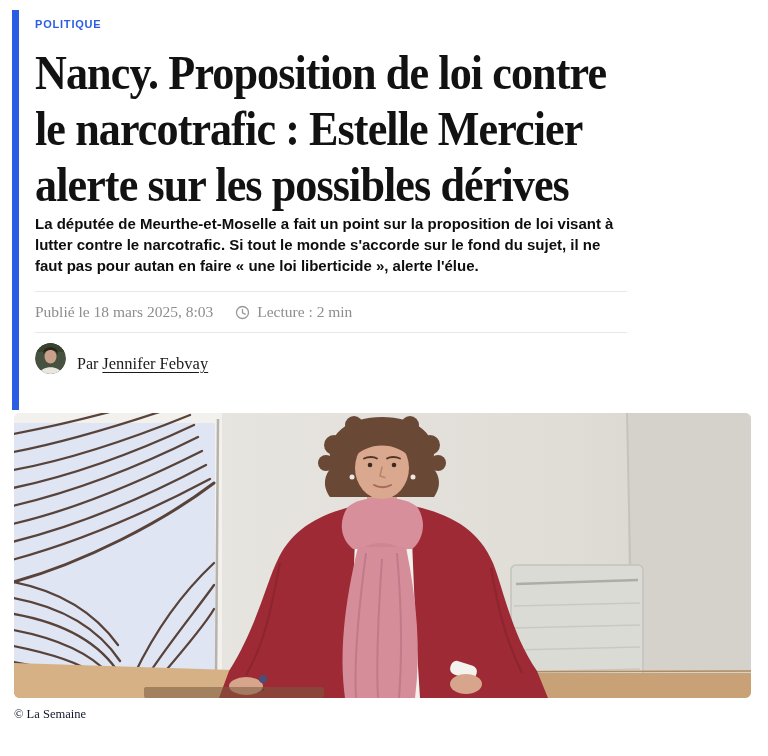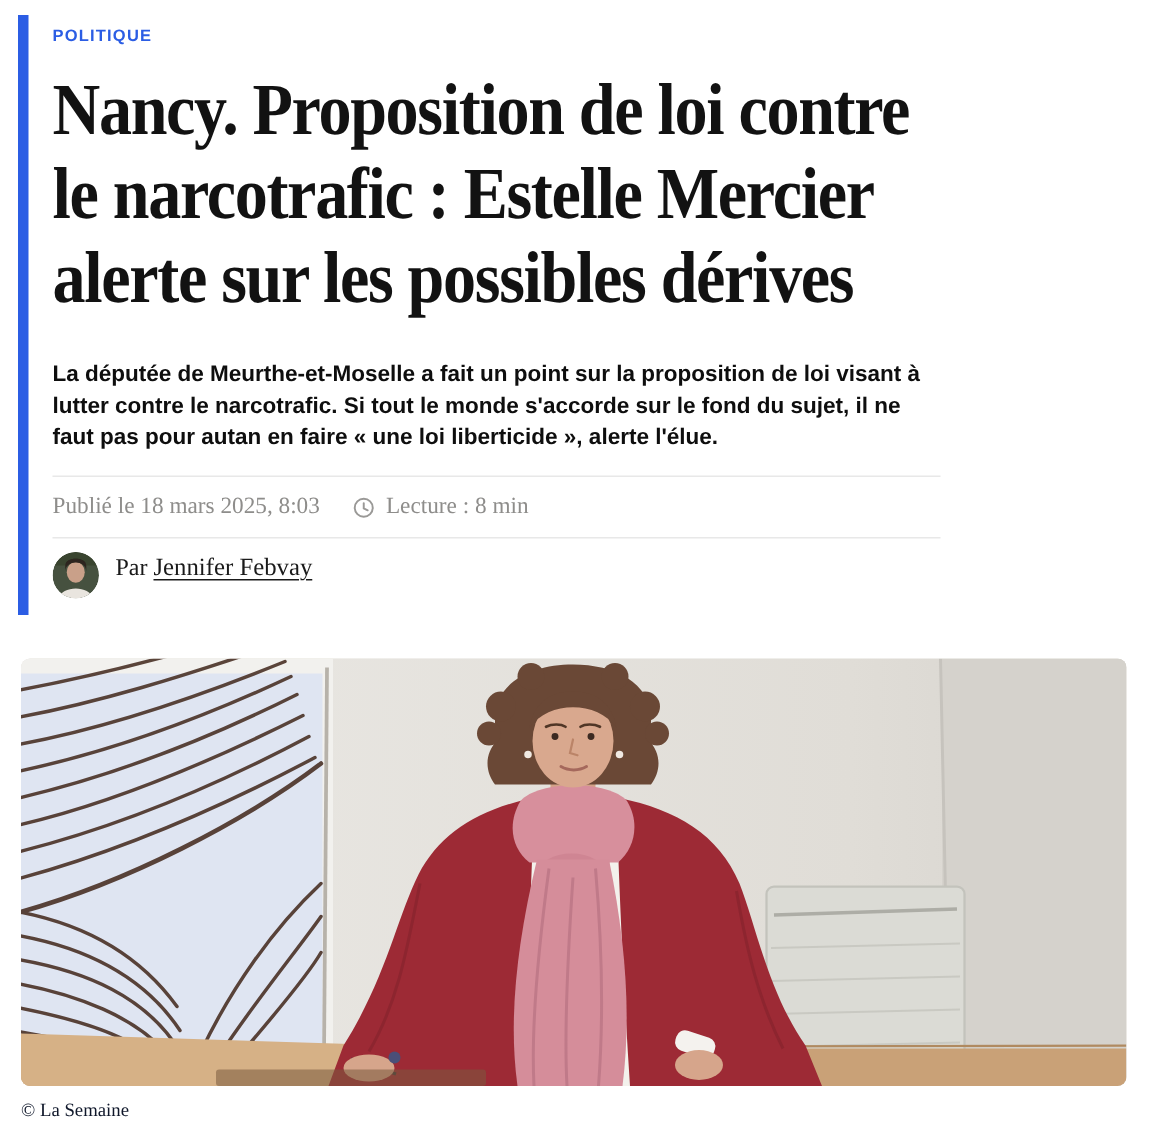--- a/index.html
+++ b/index.html
@@ -15,32 +15,32 @@
 
   .category { font-family:"Liberation Sans", sans-serif; font-size:11px; font-weight:800;
               letter-spacing:.8px; color:#2b5de4; text-transform:uppercase;
               line-height:14px; display:inline-block; text-decoration:none; }
 
   h1.headline { margin-top:13px; font-family:"Liberation Serif", serif; font-weight:700;
                 color:#121212; font-size:49px; line-height:56px; letter-spacing:-1px;
                 transform:scaleX(.9); transform-origin:0 0; width:800px; }
   h1.headline .hl-line { display:block; white-space:nowrap; }
 
-  .summary { margin-top:26px; max-width:712px; font-size:15px; line-height:21px;
+  .summary { max-width:712px; font-size:15px; line-height:21px;
              font-weight:700; color:#0e0e0e; }
 
   .divider { margin-top:15px; height:1px; background:#e8e8e8; }
   .divider.second { margin-top:0; }
 
   .meta-row { height:40px; display:flex; align-items:center;
               font-family:"Liberation Serif", serif; font-size:15.5px; color:#8e8d8b;text-align:center; }
   .meta-gap { width:22px; }
   .clock { width:15px; height:15px; margin-right:7px; flex:0 0 auto; }
 
-  .author-row { margin-top:9px; height:32px; display:flex; align-items:flex-start; }
+  .author-row { margin-top:9px; height:32px; display:flex; align-items:flex-end; }
   .avatar { width:31px; height:31px; border-radius:50%; overflow:hidden; flex:0 0 auto;
             display:block; }
   .author-text { margin-left:11px; font-family:"Liberation Serif", serif;
                  font-size:16px; color:#1a1a1a; }
   .author-text a { color:#1a1a1a; text-decoration:underline;
                    text-underline-offset:3px; font-size:16.5px; }
 
   figure.hero { margin:39px 17px 0 14px; width:737px; }
   .photo-frame { width:737px; height:285px; border-radius:6px; overflow:hidden;
                  background:#e4e1dc; }
@@ -69,21 +69,21 @@
 
     <div class="divider"></div>
 
     <div class="meta-row">
       <span>Publié le 18 mars 2025, 8:03</span>
       <span class="meta-gap"></span>
       <svg class="clock" viewBox="0 0 15 15">
         <circle cx="7.5" cy="7.5" r="6" fill="none" stroke="#9a9997" stroke-width="1.3"></circle>
         <path d="M7.5,4.4 L7.5,7.9 L10.1,9.2" fill="none" stroke="#9a9997" stroke-width="1.3" stroke-linecap="round"></path>
       </svg>
-      <span>Lecture : 8 min</span>
+      <span>Lecture : 2 min</span>
     </div>
 
     <div class="divider second"></div>
 
     <div class="author-row">
       <svg class="avatar" viewBox="0 0 31 31">
         <defs>
             <clipPath id="av">
               <circle cx="15.5" cy="15.5" r="15.5"></circle>
             </clipPath>

